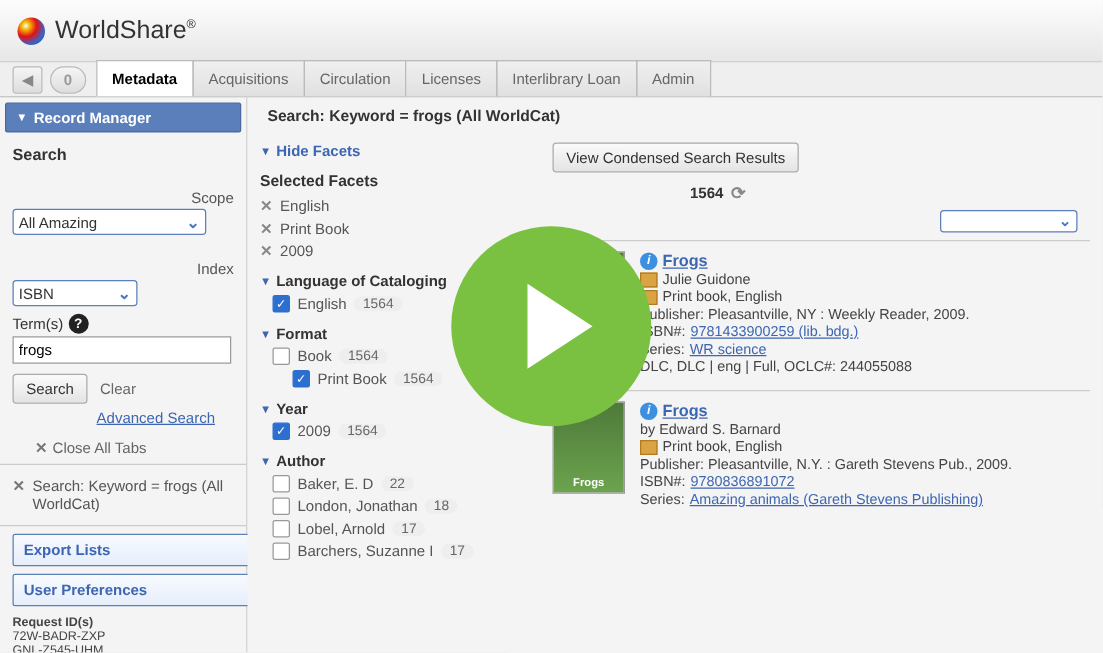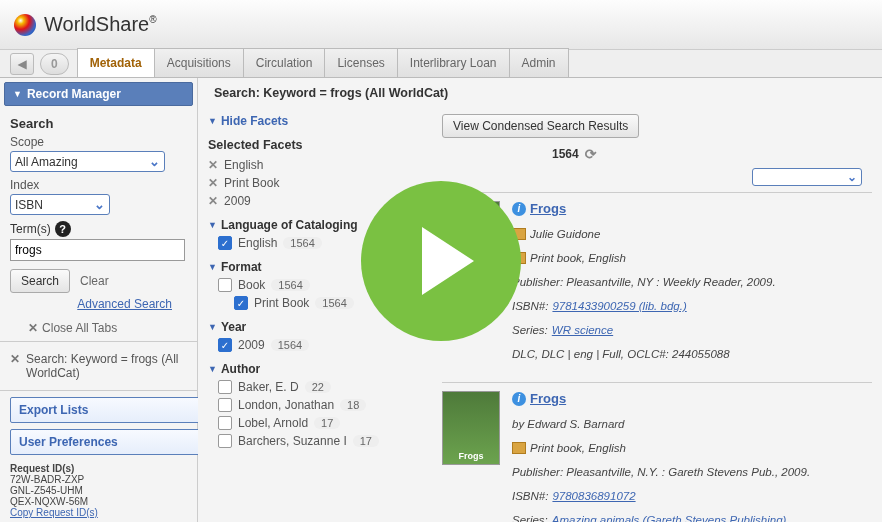--- a/index.html
+++ b/index.html
@@ -55,21 +55,21 @@
   }
   .tabs { display: flex; align-items: flex-end; }
   .tab {
     padding: 7px 12px;
     color: #666;
     border: 1px solid #bbb; border-bottom: none;
     background: linear-gradient(#f0f0f0,#e0e0e0);
     margin-right: -1px;
     font-size: 12px;
   }
-  .tab.active { background: #fff; font-weight: bold; color: #a16207; }
+  .tab.active { background: #fff; font-weight: bold; color: #000000; }
   
   .body { display: flex; height: calc(522px - 50px - 28px); }
   .sidebar {
     width: 198px;
     background: #f4f4f4;
     border-right: 1px solid #ccc;
     padding: 0;
     flex-shrink: 0;
   }
   .main {
@@ -86,21 +86,21 @@
     padding: 4px 8px;
     font-weight: bold;
     display: flex; align-items: center;
     margin: 4px;
     border: 1px solid #4a6a9e;
     border-radius: 2px;
   }
   .panel-hdr .tri { margin-right: 5px; font-size: 9px; }
   .sidebar-body { padding: 2px 10px; }
   .lbl-bold { font-weight: bold; font-size: 13px; margin: 4px 0; }
-  .lbl { color: #555; margin: 4px 0 2px; }
+  .lbl { color: #555; margin: 20px 0 2px; text-align: right; }
   .sel {
     display: flex; justify-content: space-between; align-items: center;
     border: 1px solid #5a7fba;
     background: #fff;
     padding: 2px 4px;
     border-radius: 3px;
     color: #333;
     margin-bottom: 6px;
     width: 155px;
   }
@@ -197,21 +197,21 @@
     display:flex;align-items:flex-end;justify-content:center;
     color:#fff;font-size:9px;font-weight:bold;padding-bottom:3px;
   }
   .rbody { flex:1; }
   .rtitle-row { display:flex;align-items:center;gap:4px; margin-bottom:2px;}
   .info-ico {
     width:14px;height:14px;border-radius:50%;background:#3d90e0;color:#fff;
     display:inline-flex;align-items:center;justify-content:center;font-size:10px;font-weight:bold;font-style:italic;
   }
   .rtitle { color:#3d66b2; font-weight:bold; text-decoration:underline; font-size:13px; }
-  .rline { color:#444; margin:12px 0; font-size:11.5px; display:flex;align-items:center;gap:4px;font-style:italic;}
+  .rline { color:#444; margin:2px 0; font-size:11.5px; display:flex;align-items:center;gap:4px;}
   .book-ico {
     width:14px;height:12px;background:#d9a441;border:1px solid #b07c1f;display:inline-block;
   }
   
   .play {
     position:absolute;
     left: 50%; top: 50%;
     transform: translate(-50%, -50%);
     width: 160px; height: 160px;
     border-radius: 50%;

